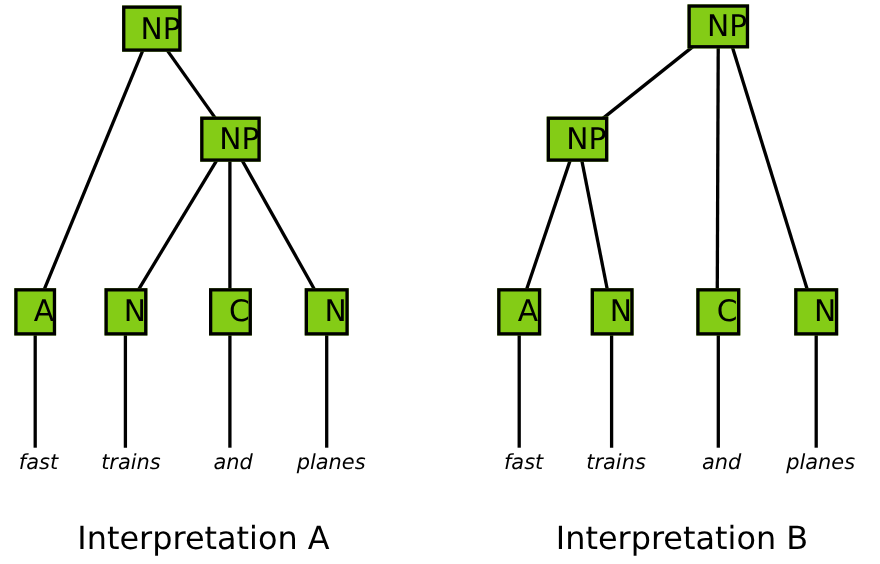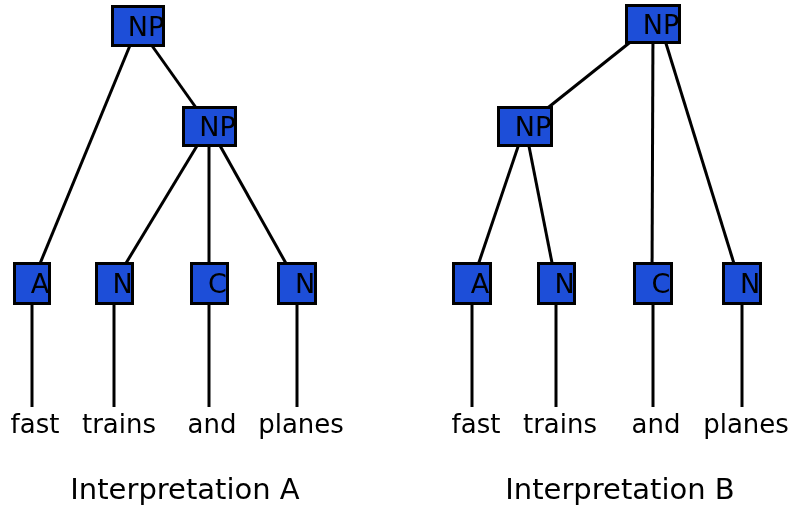--- a/index.html
+++ b/index.html
@@ -20,32 +20,33 @@
     position: absolute;
     left: 0;
     top: 0;
     width: 800px;
     height: 513px;
   }
   .node-box {
     position: absolute;
     box-sizing: border-box;
     border: 3px solid #000000;
-    background: #1d4ed8;
+    background: #84cc16;
     display: flex;
     align-items: center;
     justify-content: center;
     font-size: 27px;
     line-height: 1;
     padding-left: 16px;
   }
   .word {
     position: absolute;
     transform: translateX(-50%);
-    font-size: 26px;
+    font-style: italic;
+    font-size: 19px;
     white-space: nowrap;
   }
   .caption {
     position: absolute;
     transform: translateX(-50%);
     font-size: 29px;
     white-space: nowrap;
   }
 </style>
 </head>

